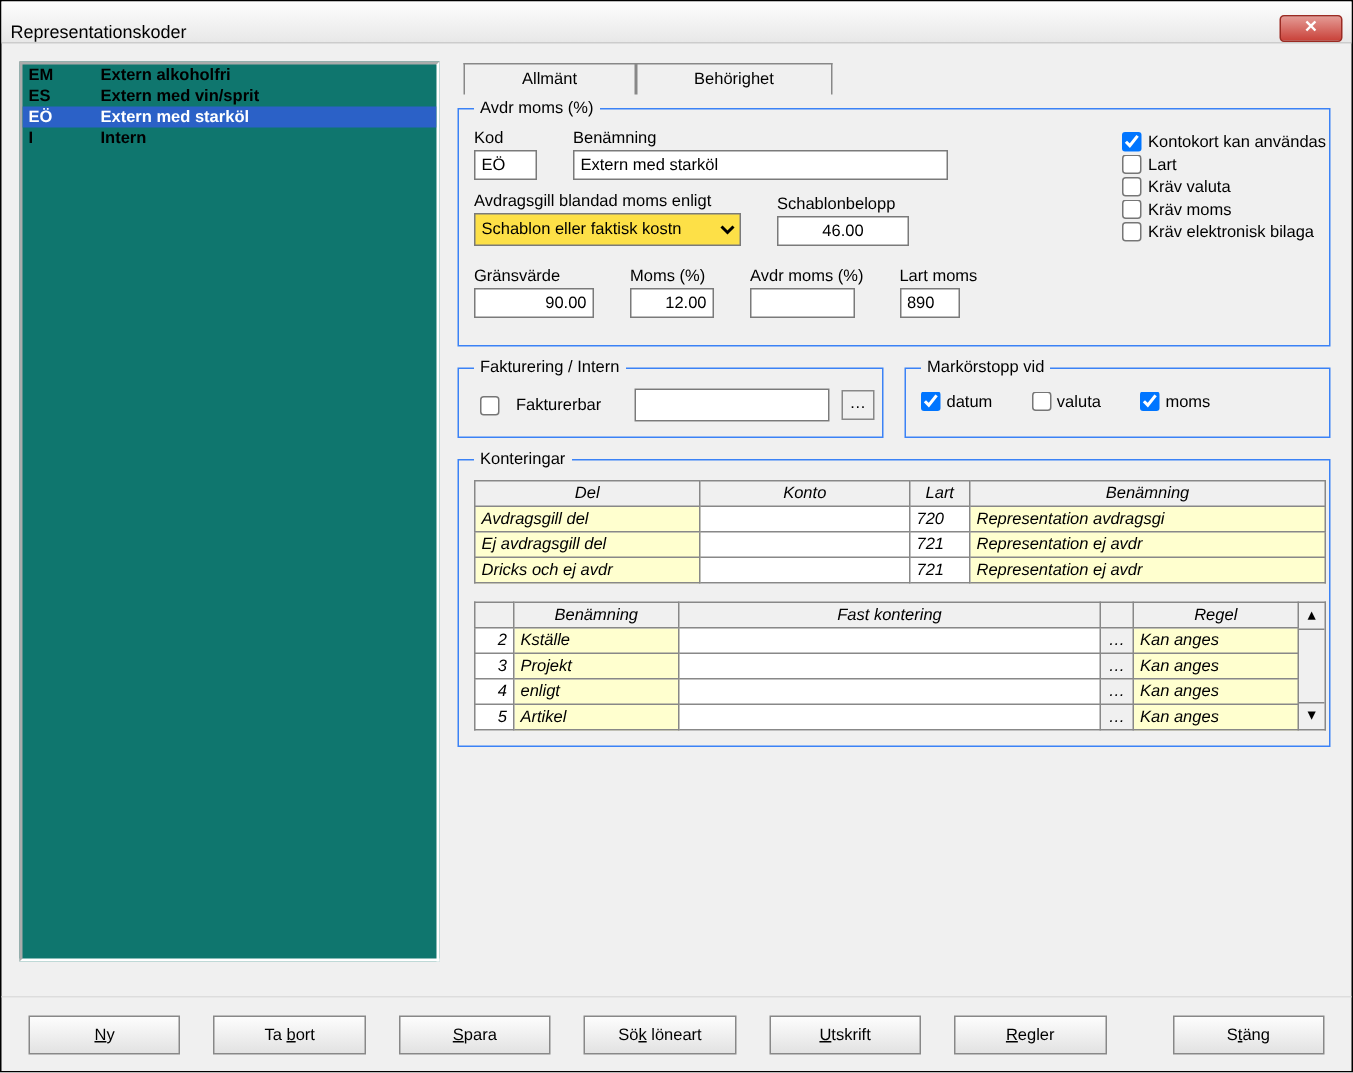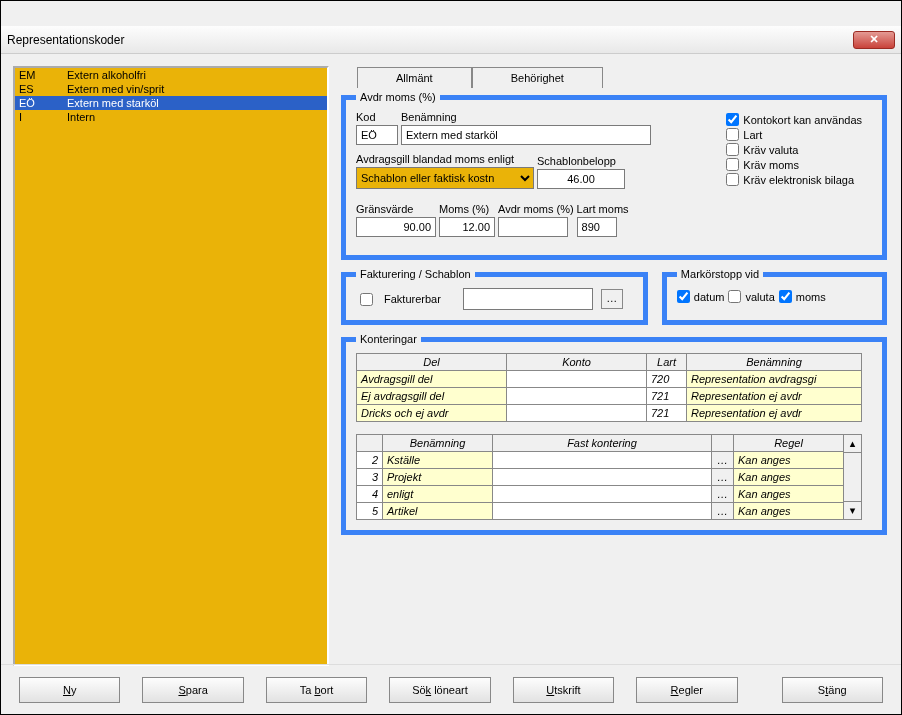--- a/index.html
+++ b/index.html
@@ -1,36 +1,36 @@
 <!DOCTYPE html>
 <html><head>
 <meta charset="utf-8">
 <style>
 * { box-sizing: border-box; font-family: Tahoma, sans-serif; font-size: 11px; }
 body { margin: 0; background: #fff; }
 .window { width: 902px; height: 715px; background: #f0f0f0; border: 1px solid #000; position: relative; }
-.titlebar { height: 28px; background: linear-gradient(#fdfdfd,#e8e8e8); border-bottom: 1px solid #ccc; display: flex; align-items: center; padding: 0 6px; margin-top: 25px; }
+.titlebar { height: 28px; background: linear-gradient(#fdfdfd,#e8e8e8); border-bottom: 1px solid #ccc; display: flex; align-items: flex-end; padding: 0 6px; }
 .titlebar .title { flex: 1; font-size: 12px; }
 .closebtn { width: 42px; height: 18px; background: linear-gradient(#e49a94,#c9423a); border: 1px solid #9b2b23; border-radius: 3px; color: #fff; text-align: center; line-height: 14px; font-weight: bold; cursor: pointer; }
 .body { display: flex; padding: 12px; gap: 10px; height: 620px; }
-.listbox { width: 316px; height: 600px; background: #eab308; border: 2px inset #fff; overflow: auto; }
+.listbox { width: 280px; height: 600px; background: #0f766e; border: 2px inset #fff; overflow: auto; font-weight: bold; }
 .listrow { display: flex; padding: 1px 4px; white-space: pre; }
 .listrow .c { width: 48px; }
 .listrow.sel { background: #2b61c7; color: #fff; }
 .right { flex: 1; position: relative; }
-.tabs { display: flex; margin-left: 18px; }
+.tabs { display: flex; margin-left: 6px; }
 .tab { border: 1px solid #888; border-bottom: none; padding: 4px 38px; background: #f0f0f0; position: relative; top: 1px; }
 .tab.active { background: #f0f0f0; z-index: 2; }
-fieldset { border: 5px solid #3b82f6; margin: 4px 2px; padding: 8px 20px 10px 10px; }
+fieldset { border: 1px solid #3b82f6; margin: 4px 2px; padding: 8px 2px 10px 10px; }
 legend { padding: 0 4px; }
-.row { display: flex; align-items: flex-end; gap: 3px; margin-bottom: 8px; }
+.row { display: flex; align-items: flex-end; gap: 24px; margin-bottom: 8px; }
 .col { display: flex; flex-direction: column; }
 label.small { margin-bottom: 2px; }
 input.txt { border: 1px solid #7a7a7a; background: #fff; padding: 2px 4px; height: 20px; }
-select.sel { border: 1px solid #7a7a7a; background: #eab308; height: 22px; }
+select.sel { border: 1px solid #7a7a7a; background: #fde047; height: 22px; }
 .chkline { display: flex; align-items: center; gap: 4px; margin: 2px 0; }
 .chkline input { margin: 0; }
 .chkcol { margin-left: 18px; }
 .redbox { border: 2px solid #e1261c; padding: 2px 4px 4px 4px; }
 .tbl { width: 100%; border-collapse: collapse; font-style: italic; }
 .tbl th, .tbl td { border: 1px solid #888; padding: 2px 4px; background: #fff; font-weight: normal; }
 .tbl th { background: #f0f0f0; text-align: center; }
 .tbl td.y { background: #ffffcf; }
 .tbl td.btn { width: 22px; text-align: center; background: #f0f0f0; }
 .tbl2wrap { display: flex; }
@@ -148,31 +148,31 @@
           </div>
           <div class="col">
             <label class="small">Lart moms</label>
             <input class="txt" style="width: 40px;" value="890">
           </div>
         </div>
       </fieldset>
 
       <div class="section-split">
         <fieldset>
-          <legend>Fakturering / Schablon</legend>
+          <legend>Fakturering / Intern</legend>
           <div class="fa-row">
             <input type="checkbox" style="">
             <span>Fakturerbar</span>
             <input class="txt" style="width: 130px; height: 22px; margin-left: 14px;" readonly="">
             <div class="ellipsis">…</div>
           </div>
         </fieldset>
         <fieldset>
           <legend>Markörstopp vid</legend>
-          <div class="fa-row" style="gap:4px">
+          <div class="fa-row" style="gap:26px">
             <span class="chkline">
                 <input type="checkbox" checked="" style="">
                 <span>datum</span>
               </span>
             <span class="chkline">
                 <input type="checkbox" style="">
                 <span>valuta</span>
               </span>
             <span class="chkline">
                 <input type="checkbox" checked="" style="">
@@ -261,21 +261,21 @@
             <div style="flex:1"></div>
             <div class="arr" style="border-bottom:none;border-top:1px solid #888">▾</div>
           </div>
         </div>
       </fieldset>
     </div>
   </div>
 
   <div class="btnbar">
     <div class="wbtn"><span class="u">N</span><span>y</span></div>
+    <div class="wbtn"><span>Ta </span><span class="u">b</span><span>ort</span></div>
     <div class="wbtn"><span class="u">S</span><span>para</span></div>
-    <div class="wbtn"><span>Ta </span><span class="u">b</span><span>ort</span></div>
     <div class="wbtn"><span>Sö</span><span class="u">k</span><span> löneart</span></div>
     <div class="wbtn"><span class="u">U</span><span>tskrift</span></div>
     <div class="wbtn"><span class="u">R</span><span>egler</span></div>
     <div style="flex:1"></div>
     <div class="wbtn"><span>S</span><span class="u">t</span><span>äng</span></div>
   </div>
 </div>
 
 </body></html>

